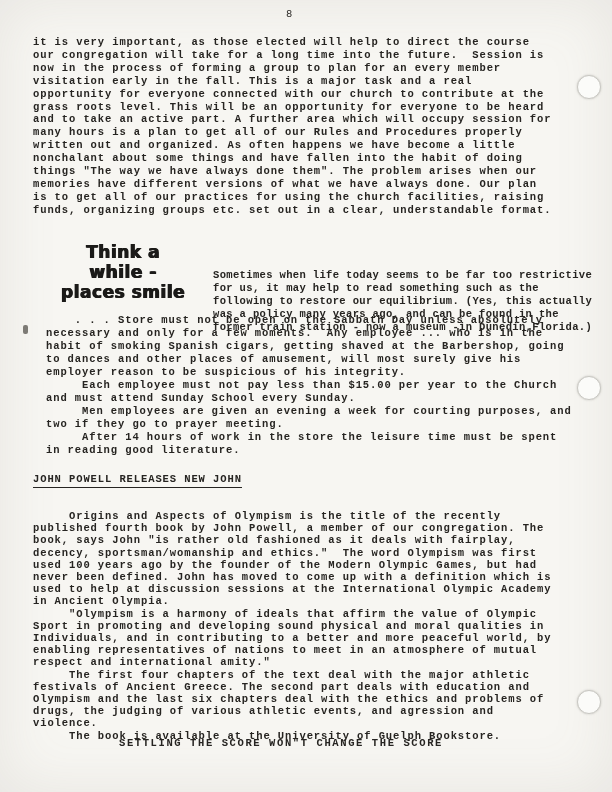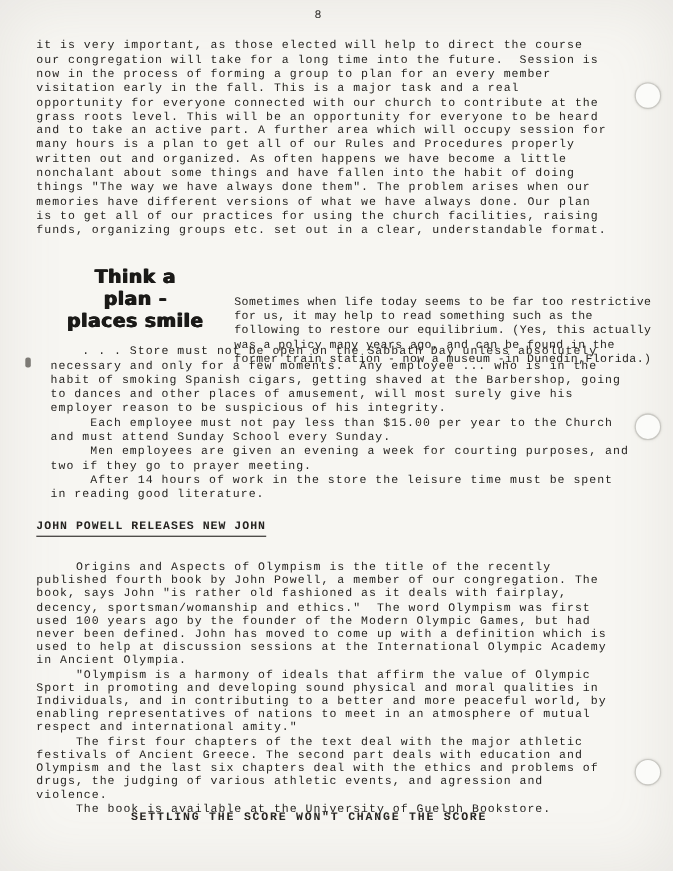--- a/index.html
+++ b/index.html
@@ -13,20 +13,21 @@
     font-family: "Liberation Mono", monospace;
   }
   .text {
     position: absolute;
     font-family: "Liberation Mono", monospace;
     font-size: 10.5px;
     line-height: 13px;
     letter-spacing: 0.9px;
     white-space: pre;
     color: #262421;
+    font-weight: bold;
   }
   .page-number {
     position: absolute;
     left: 286px; top: 8px;
     font-size: 10.5px;
     color: #2b2926;
     letter-spacing: 0.5px;
   }
   .intro { left: 33px; top: 36px; line-height: 12.9px; }
   .think-title {
@@ -98,21 +99,21 @@
 many hours is a plan to get all of our Rules and Procedures properly
 written out and organized. As often happens we have become a little
 nonchalant about some things and have fallen into the habit of doing
 things "The way we have always done them". The problem arises when our
 memories have different versions of what we have always done. Our plan
 is to get all of our practices for using the church facilities, raising
 funds, organizing groups etc. set out in a clear, understandable format.</div>
 
   <div class="think-title">
     <div>Think a</div>
-    <div>plan -</div>
+    <div>while -</div>
     <div>places smile</div>
   </div>
 
   <div class="text think-text">Sometimes when life today seems to be far too restrictive
 for us, it may help to read something such as the
 following to restore our equilibrium. (Yes, this actually
 was a policy many years ago, and can be found in the
 former train station - now a museum -in Dunedin,Florida.)</div>
 
   <div class="text rules">    . . . Store must not be open on the Sabbath Day unless absolutely

